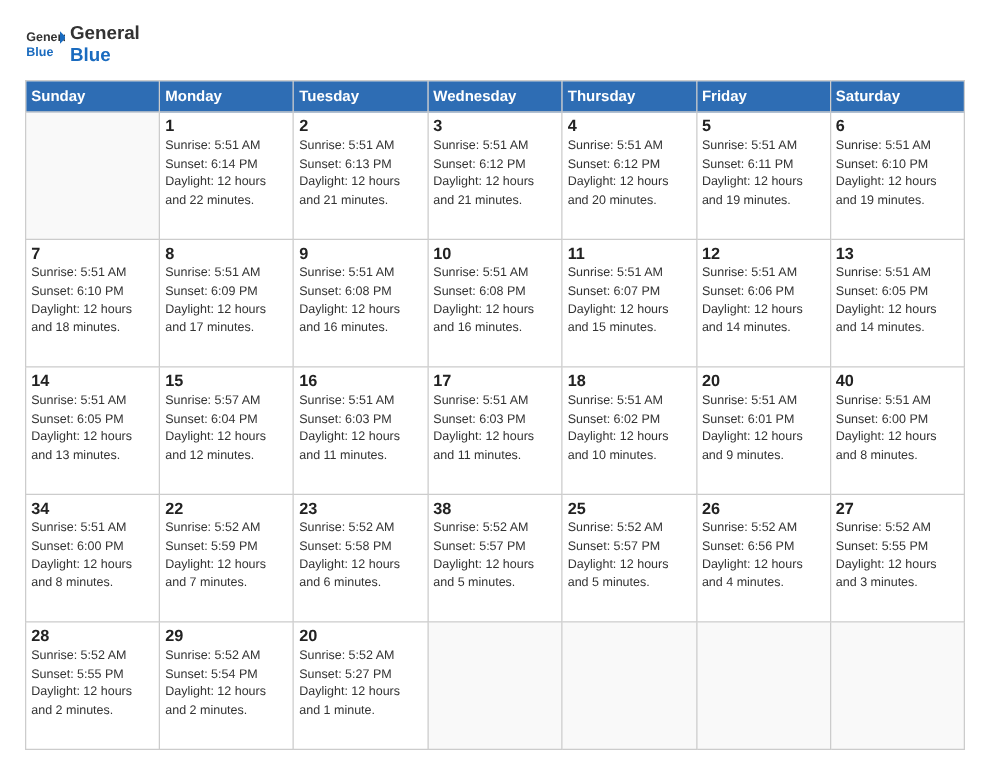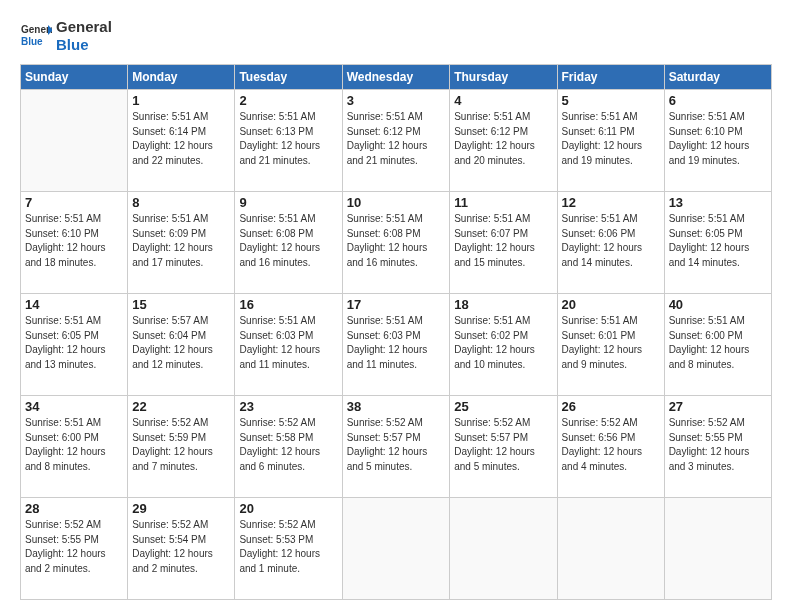--- a/index.html
+++ b/index.html
@@ -330,21 +330,21 @@
           <td>
             <span class="day-number">29</span>
             <div class="day-info">Sunrise: 5:52 AM
 Sunset: 5:54 PM
 Daylight: 12 hours
 and 2 minutes.</div>
           </td>
           <td>
             <span class="day-number">20</span>
             <div class="day-info">Sunrise: 5:52 AM
-Sunset: 5:53 PM
+Sunset: 5:27 PM
 Daylight: 12 hours
 and 1 minute.</div>
           </td>
           <td class="empty"></td>
           <td class="empty"></td>
           <td class="empty"></td>
           <td class="empty"></td>
         </tr>
       </tbody>
   </table>

